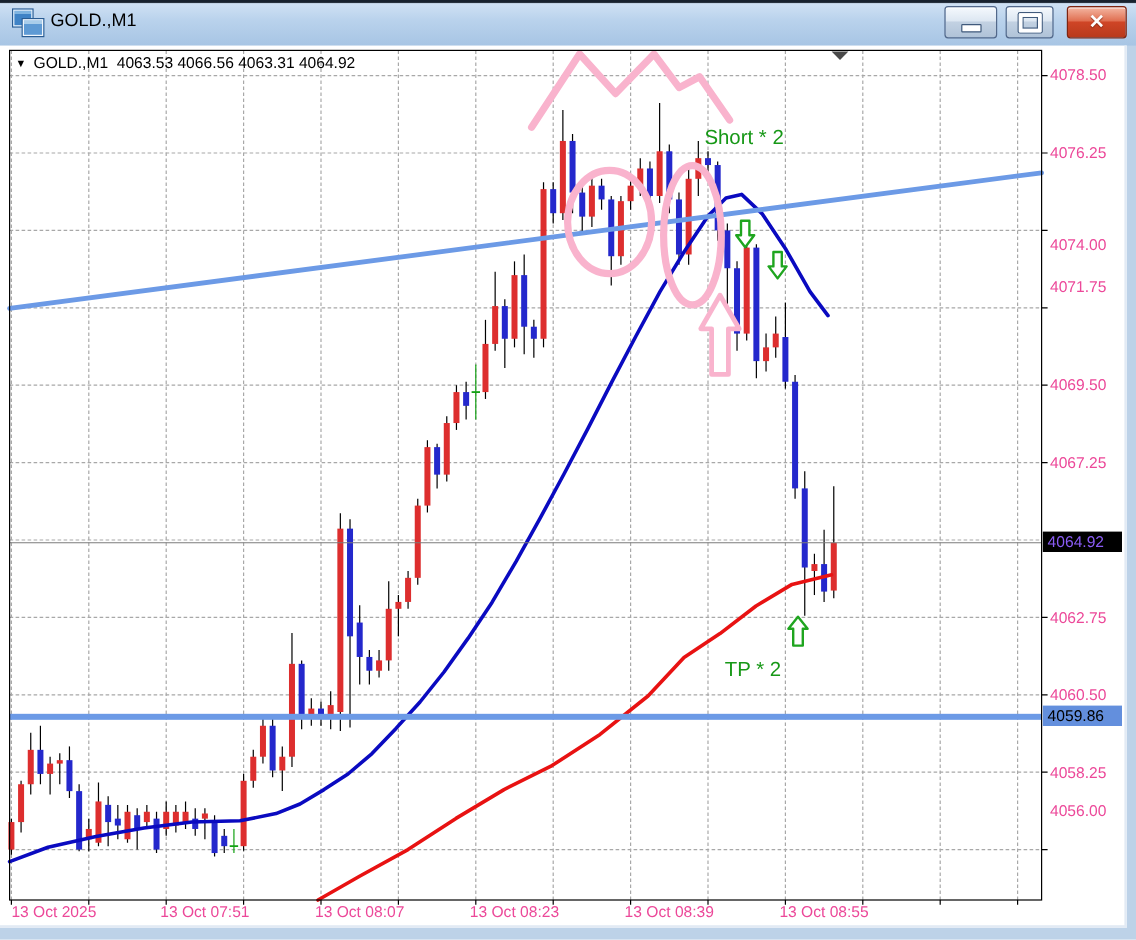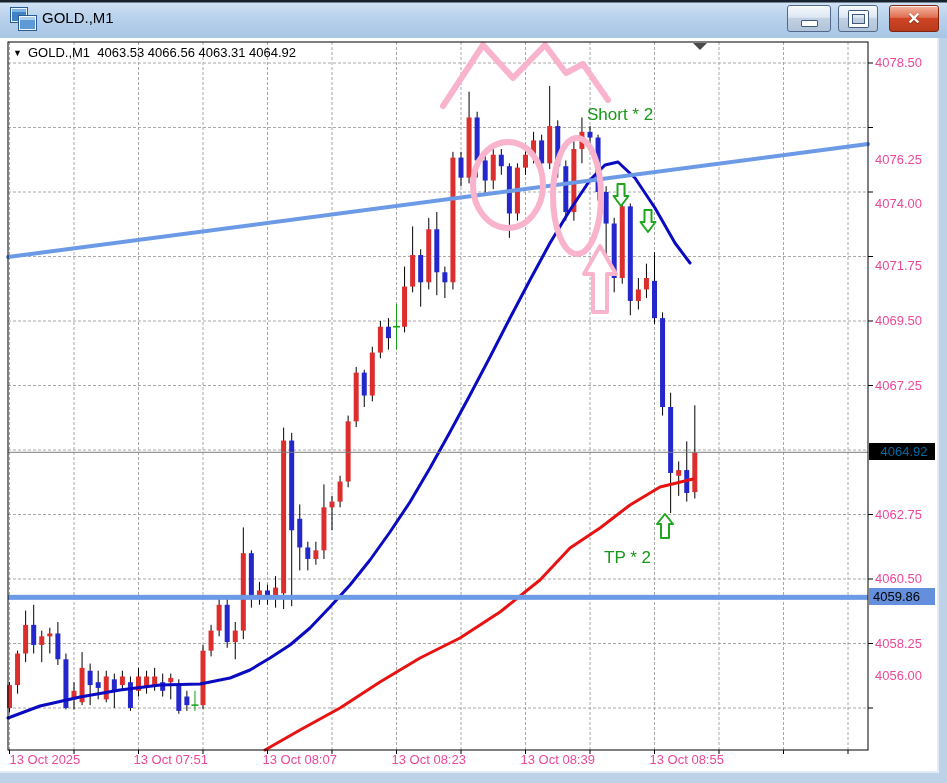--- a/index.html
+++ b/index.html
@@ -30,21 +30,21 @@
   #btn-close .glyph{color:#fff;font-size:16px;font-weight:bold;line-height:16px;
     text-shadow:0 1px 1px #7e2410;}
   #client{position:absolute;left:0;top:38px;width:937px;height:733px;background:#fff;
     border-right:2px solid #e2eaf4;border-bottom:2px solid #e2eaf4;box-sizing:content-box;}
   #plot-svg{position:absolute;left:0;top:0;}
   #symbol-header{position:absolute;left:13px;top:7px;font-size:13px;color:#000;display:flex;align-items:center;}
   #symbol-header .tri{font-size:9px;margin-right:6px;}
   #symbol-header .txt{white-space:pre;}
   .price-label{position:absolute;left:875px;font-size:13px;color:#ec4899;}
   .price-box{position:absolute;left:869px;width:62px;height:17px;font-size:13px;line-height:17px;padding-left:4px;}
-  .price-box.bid{background:#000;color:#0369a1;text-align:center;}
+  .price-box.bid{background:#000;color:#8b5cf6;}
   .price-box.hline{background:#638fdd;color:#000;}
   .time-label{position:absolute;top:714px;font-size:13px;color:#ec4899;white-space:nowrap;}
 </style>
 </head>
 <body>
 
 <div id="titlebar">
   <div id="app-icon">
     <div class="back"></div>
       <div class="front"></div>
@@ -320,23 +320,23 @@
         <line x1="783.5" x2="783.5" y1="712" y2="716" stroke="#000" stroke-width="1"></line>
         <line x1="848" x2="848" y1="712" y2="716" stroke="#000" stroke-width="1"></line>
       </g>
     </svg>
   <div id="symbol-header">
     <span class="tri">▼</span>
     <span class="txt">GOLD.,M1  4063.53 4066.56 4063.31 4064.92</span>
   </div>
   <div id="price-axis">
       <div class="price-label" style="top: 17px;">4078.50</div>
-      <div class="price-label" style="top: 81.5px; margin-top: 32px;">4076.25</div>
+      <div class="price-label" style="top: 81.5px;">4076.25</div>
       <div class="price-label" style="top: 158px;">4074.00</div>
-      <div class="price-label" style="top: 220px;">4071.75</div>
+      <div class="price-label" style="top: 193px;">4071.75</div>
       <div class="price-label" style="top: 275px;">4069.50</div>
       <div class="price-label" style="top: 339.5px;">4067.25</div>
       <div class="price-label" style="top: 468.5px;">4062.75</div>
       <div class="price-label" style="top: 533px;">4060.50</div>
       <div class="price-label" style="top: 597.5px; text-align: right;">4058.25</div>
       <div class="price-label" style="top: 630px;">4056.00</div>
       <div class="price-box bid" style="top: 405.293px;">4064.92</div>
       <div class="price-box hline" style="top: 550.347px;">4059.86</div>
     </div>
   <div id="time-axis">

